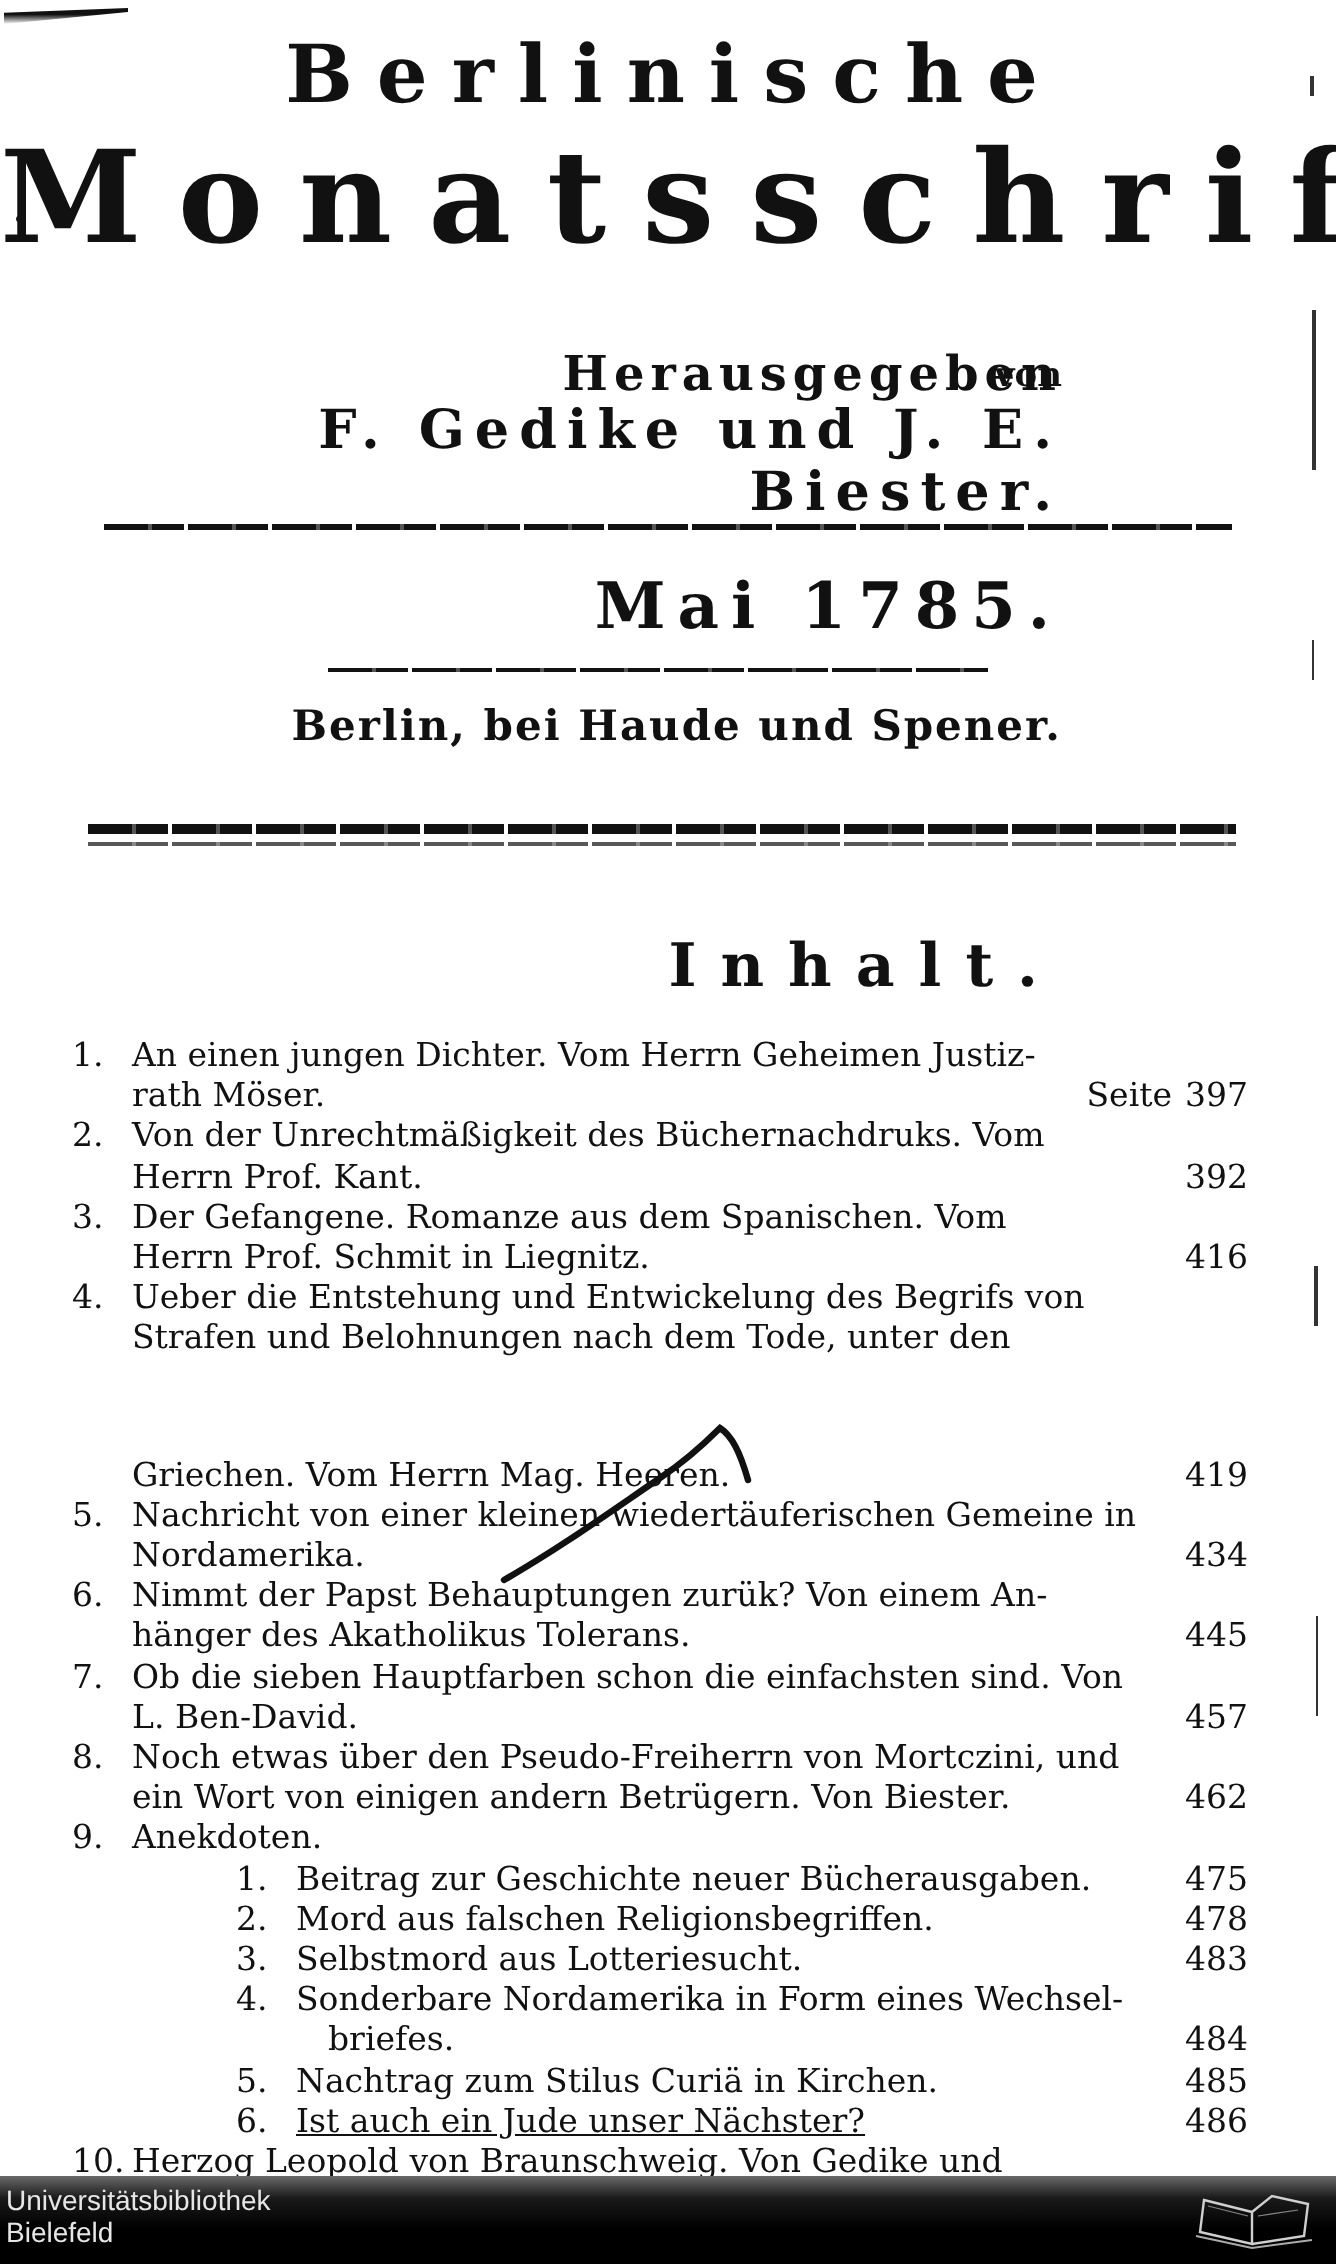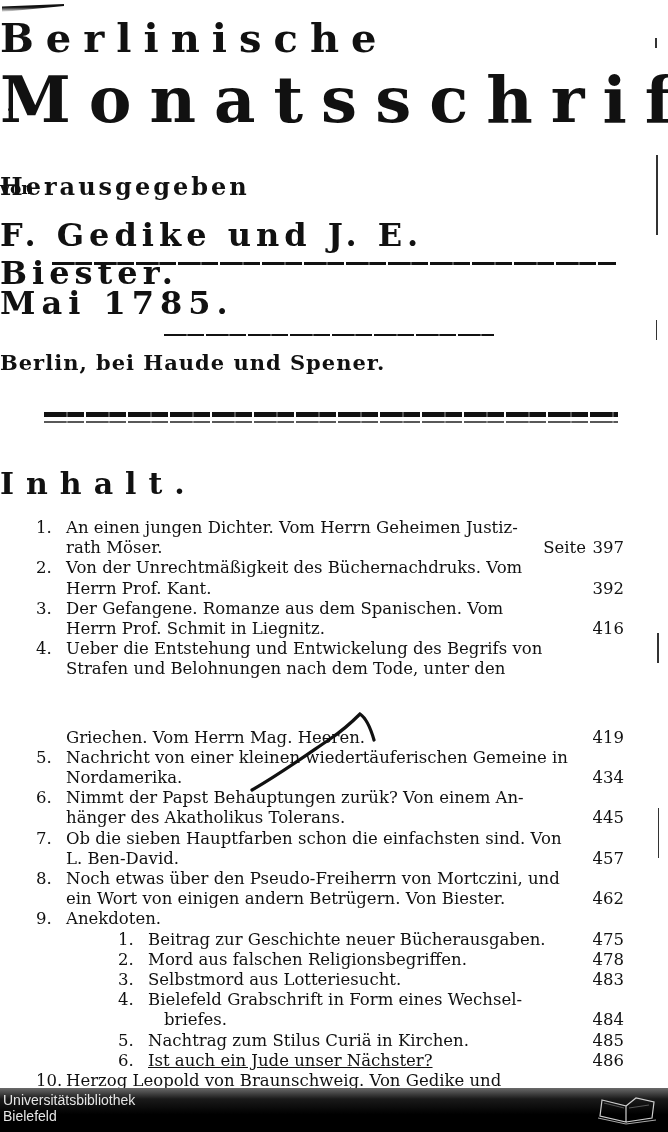--- a/index.html
+++ b/index.html
@@ -36,21 +36,21 @@
   }
   .dot-mark {
     position: absolute;
     width: 3px; height: 3px;
     background: #222;
     border-radius: 50%;
   }
   .center {
     position: absolute;
     left: 0; width: 531px;
-    text-align: left;
+    text-align: right;
   }
   .title-1 {
     top: 14px;
     font-size: 40px;
     font-weight: bold;
     letter-spacing: 12px;
     font-family: "DejaVu Serif", serif;
   }
   .title-2 {
     top: 62px;
@@ -65,22 +65,22 @@
     font-weight: bold;
     letter-spacing: 3px;
     margin-top: 32px;
   }
   .von {
     top: 178px;
     font-size: 17px;
     font-weight: bold;
   }
   .editors {
-    top: 216px;
-    font-size: 32px;
+    top: 200px;
+    font-size: 27px;
     font-weight: bold;
     letter-spacing: 5px;
   }
   .rule {
     position: absolute;
     height: 3px;
     background: repeating-linear-gradient(90deg, #111 0 22px, #555 22px 24px, #111 24px 40px, transparent 40px 42px);
   }
   .rule.thin { height: 2px; }
   .date {
@@ -291,21 +291,21 @@
       </div>
       <div class="toc-entry" style="width:438px;">
         <span class="num">3.</span>
         <span class="line" style="position:relative;">
           <span>Selbstmord aus Lotteriesucht.</span>
           <span class="page-no">483</span>
         </span>
       </div>
       <div class="toc-entry" style="width:438px;">
         <span class="num">4.</span>
-        <span class="line">Bielefeld Grabschrift in Form eines Wechsel-</span>
+        <span class="line">Sonderbare Nordamerika in Form eines Wechsel-</span>
         <span class="line cont2" style="position:relative;">
           <span>briefes.</span>
           <span class="page-no">484</span>
         </span>
       </div>
       <div class="toc-entry" style="width:438px;">
         <span class="num">5.</span>
         <span class="line" style="position:relative;">
           <span>Nachtrag zum Stilus Curiä in Kirchen.</span>
           <span class="page-no">485</span>

